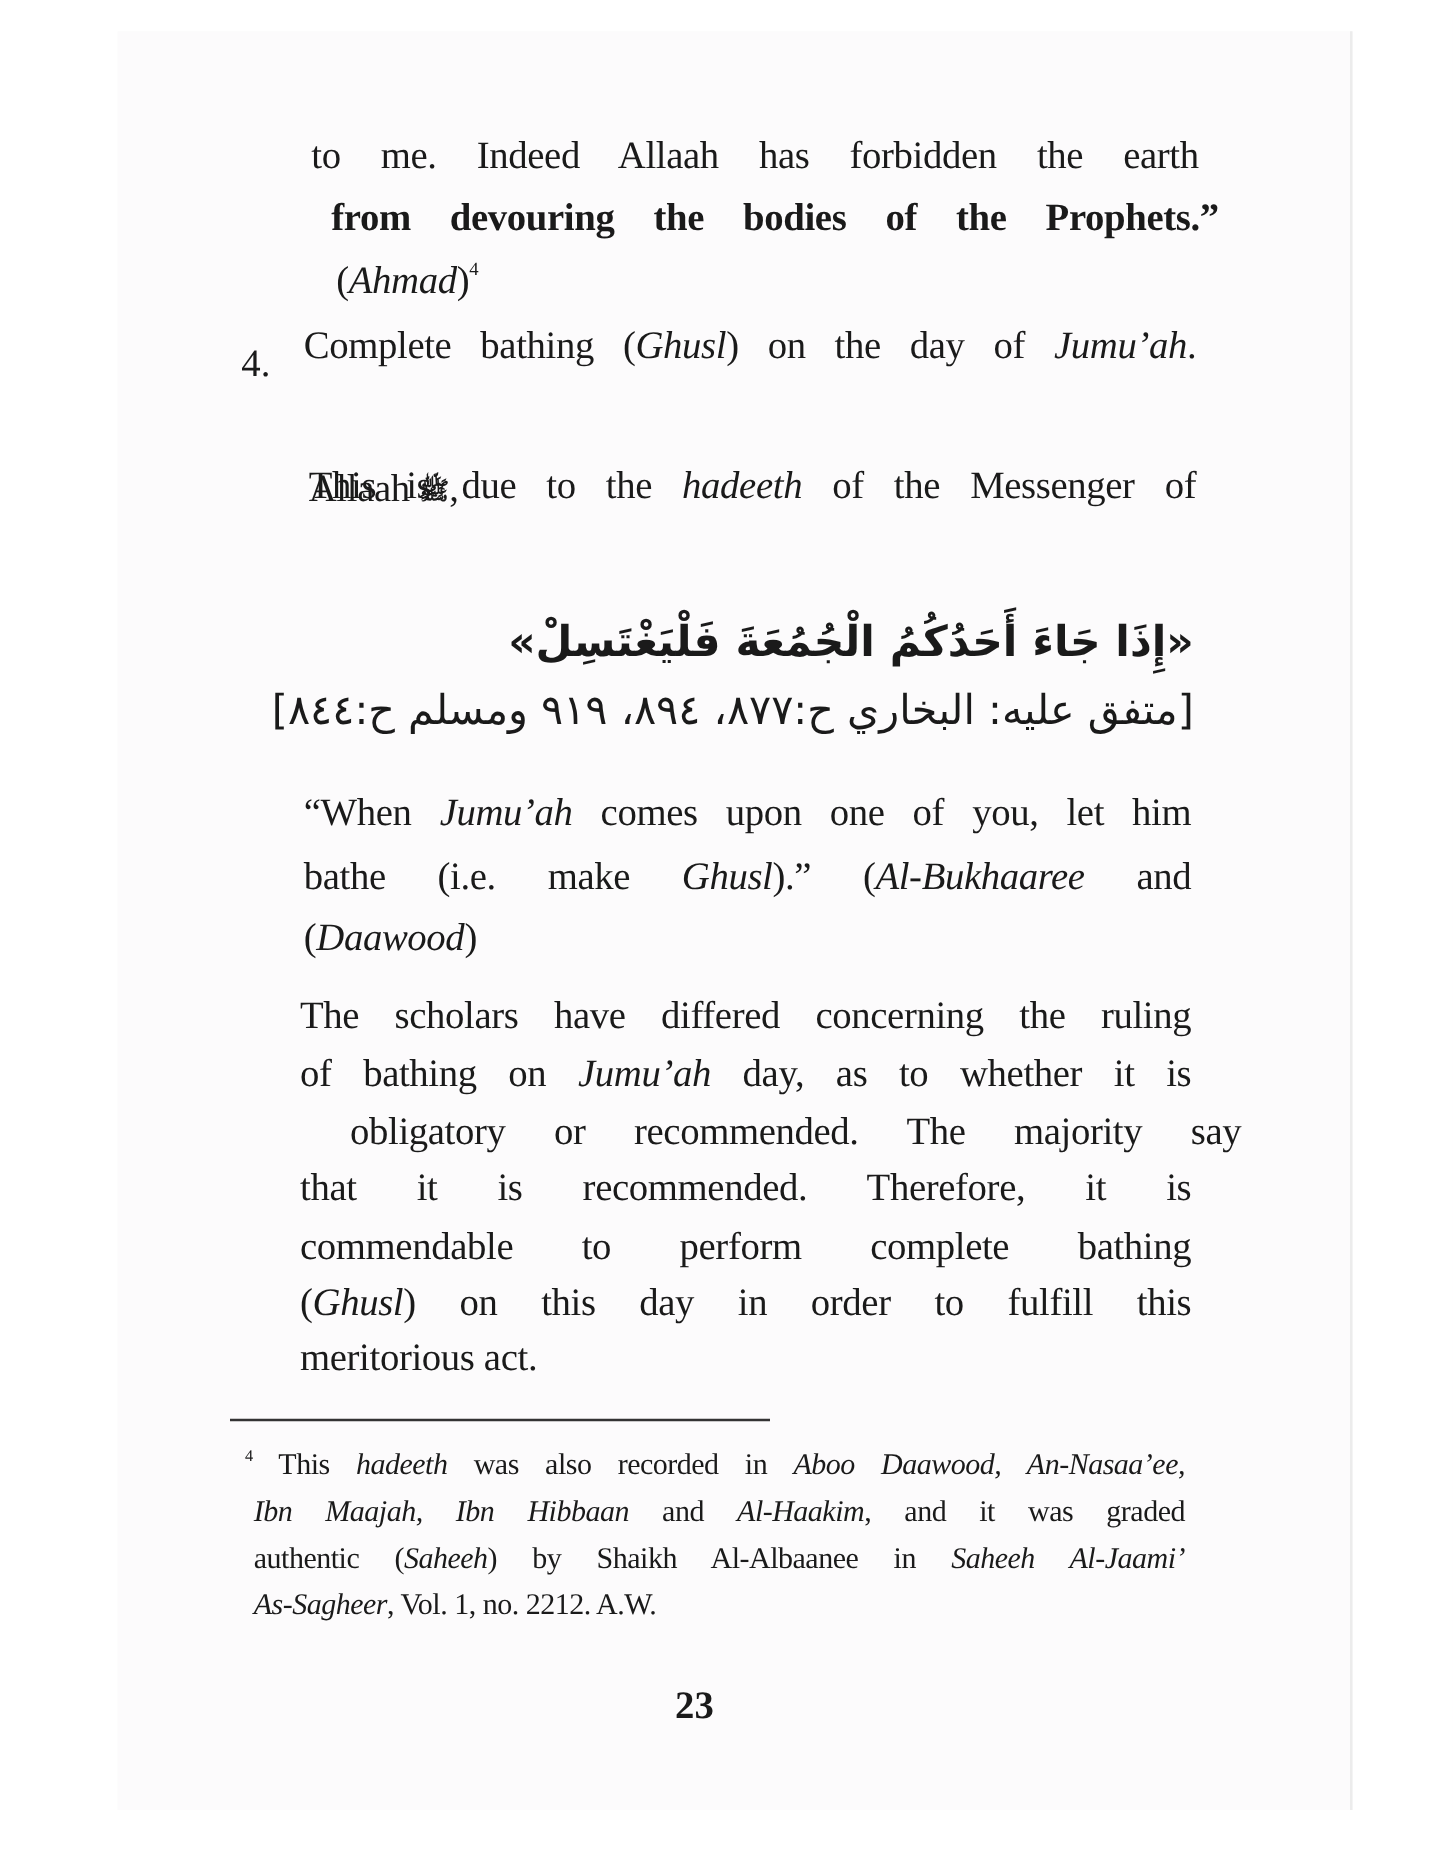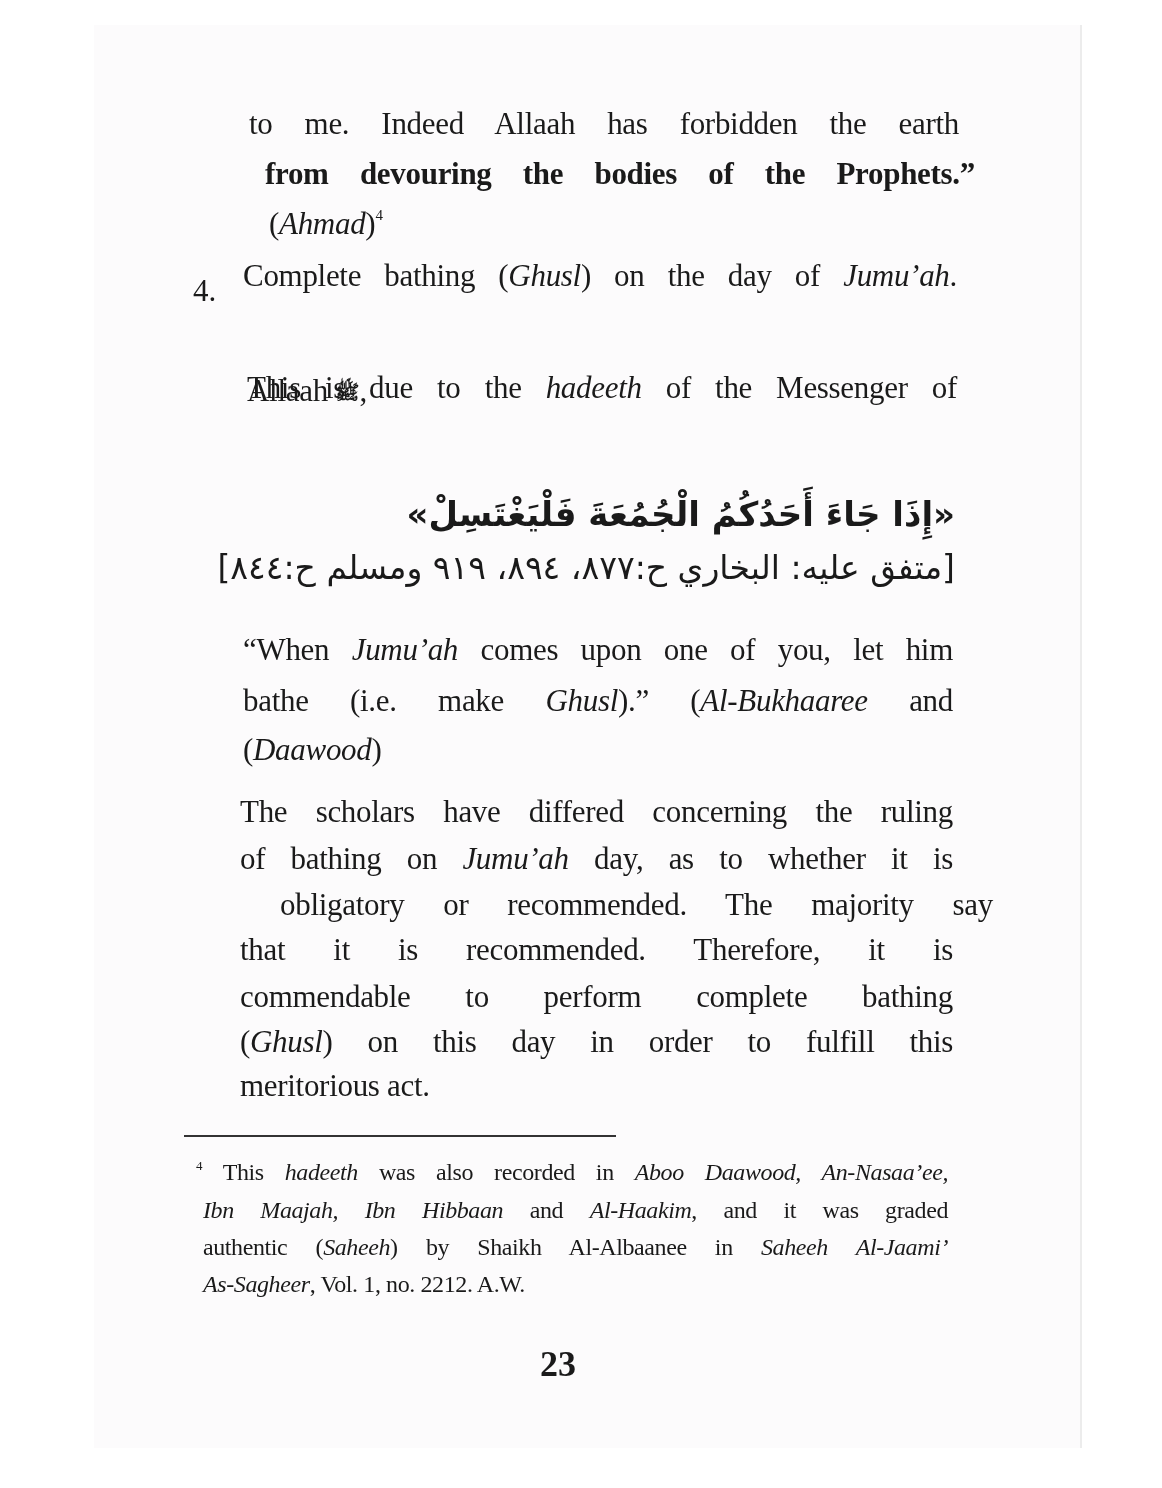--- a/index.html
+++ b/index.html
@@ -82,21 +82,21 @@
     }
     .fn.last { text-align-last: left; }
     .fn sup {
       font-size: 13px;
       vertical-align: 10px;
     }
     .page-number {
       position: absolute;
       left: 540px;
       top: 1348px;
-      font-size: 36px;
+      font-size: 31px;
       font-weight: bold;
       line-height: 32px;
     }
     .salla {
       display: inline-block;
       font-family: "DejaVu Sans", sans-serif;
       font-size: 20px;
       font-weight: bold;
       vertical-align: 2px;
     }

